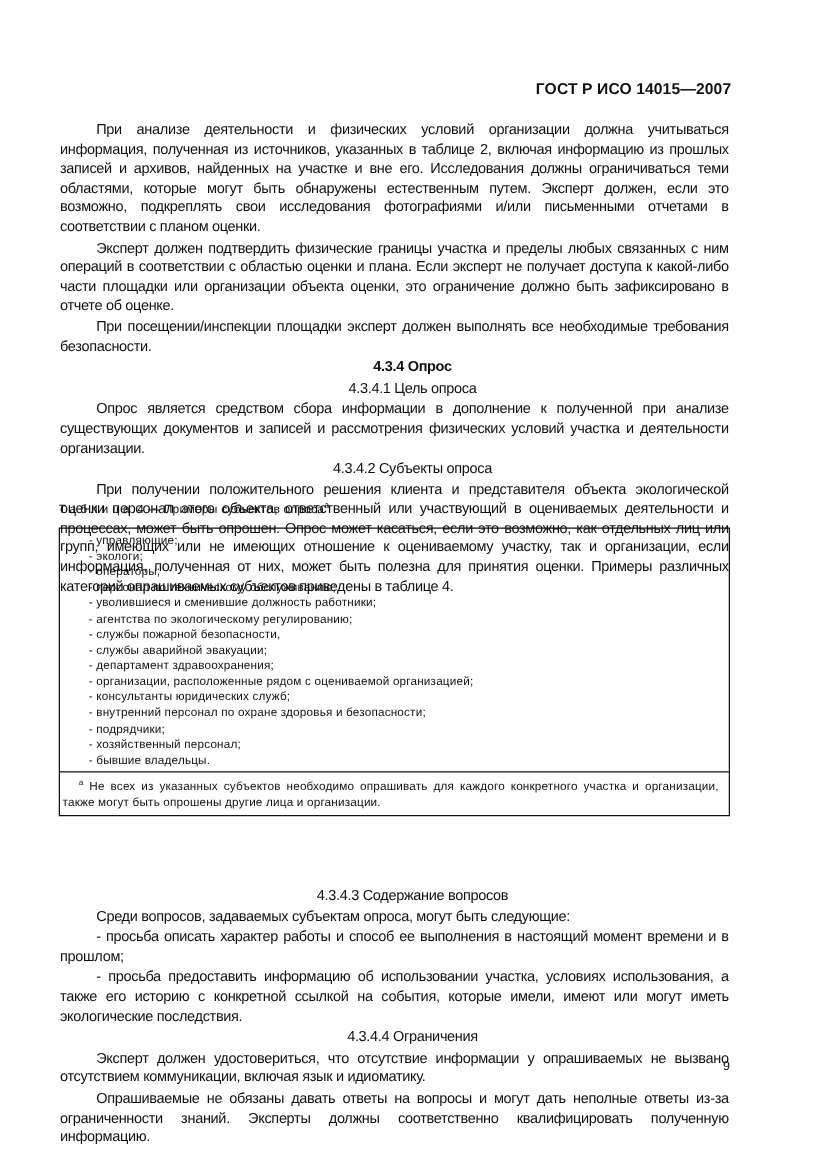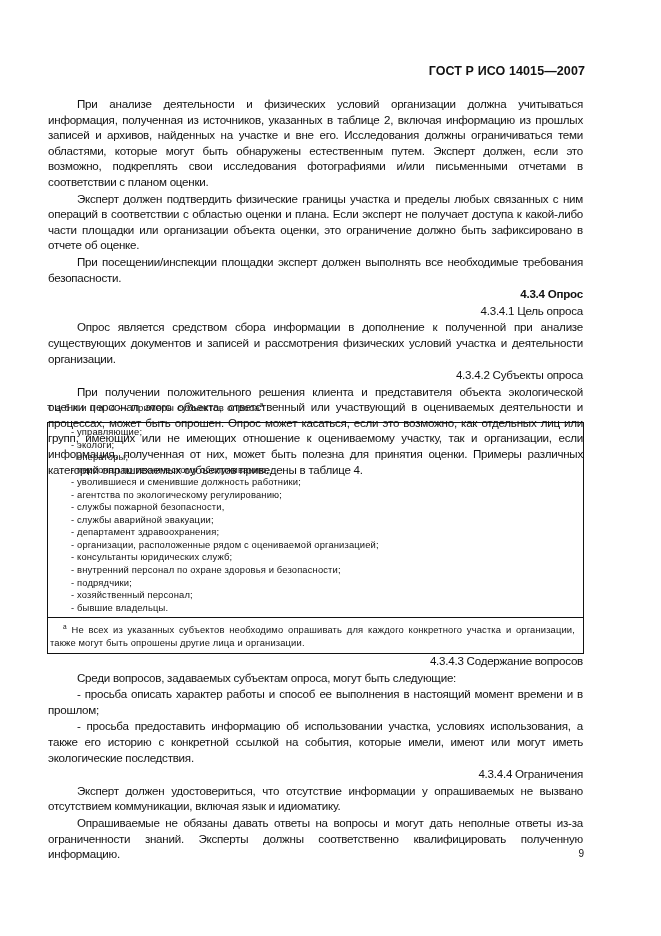--- a/index.html
+++ b/index.html
@@ -9,24 +9,24 @@
     }
     .header {
       position: absolute; top: 64px; left: 300px; width: 285px;
       text-align: right; font-weight: bold; font-size: 12.5px; letter-spacing: 0.1px;
     }
     .body-text {
       position: absolute; left: 47px; width: 537px;
       font-size: 11.6px; line-height: 15.6px; letter-spacing: -0.25px;
     }
     .body-text p { margin: 1px; text-align: justify; text-indent: 29px; }
-    .body-text p.head { text-align: right; }
+    .body-text p.head { text-align: center; }
     .body-text p.bold { font-weight: bold; }
     #block1 { top: 95px; }
-    #block2 { top: 652px; }
+    #block2 { top: 708px; }
     .table-caption {
       position: absolute; top: 401px; left: 47px;
       font-size: 9.6px; letter-spacing: 0.2px;
     }
     .table-caption .spaced { letter-spacing: 3.2px; }
     .table-caption sup { font-size: 7px; vertical-align: 4px; }
     .table-box {
       position: absolute; top: 422px; left: 47px; width: 535px;
       border: 1.3px solid #111;
       font-size: 9.4px; letter-spacing: 0.15px;

